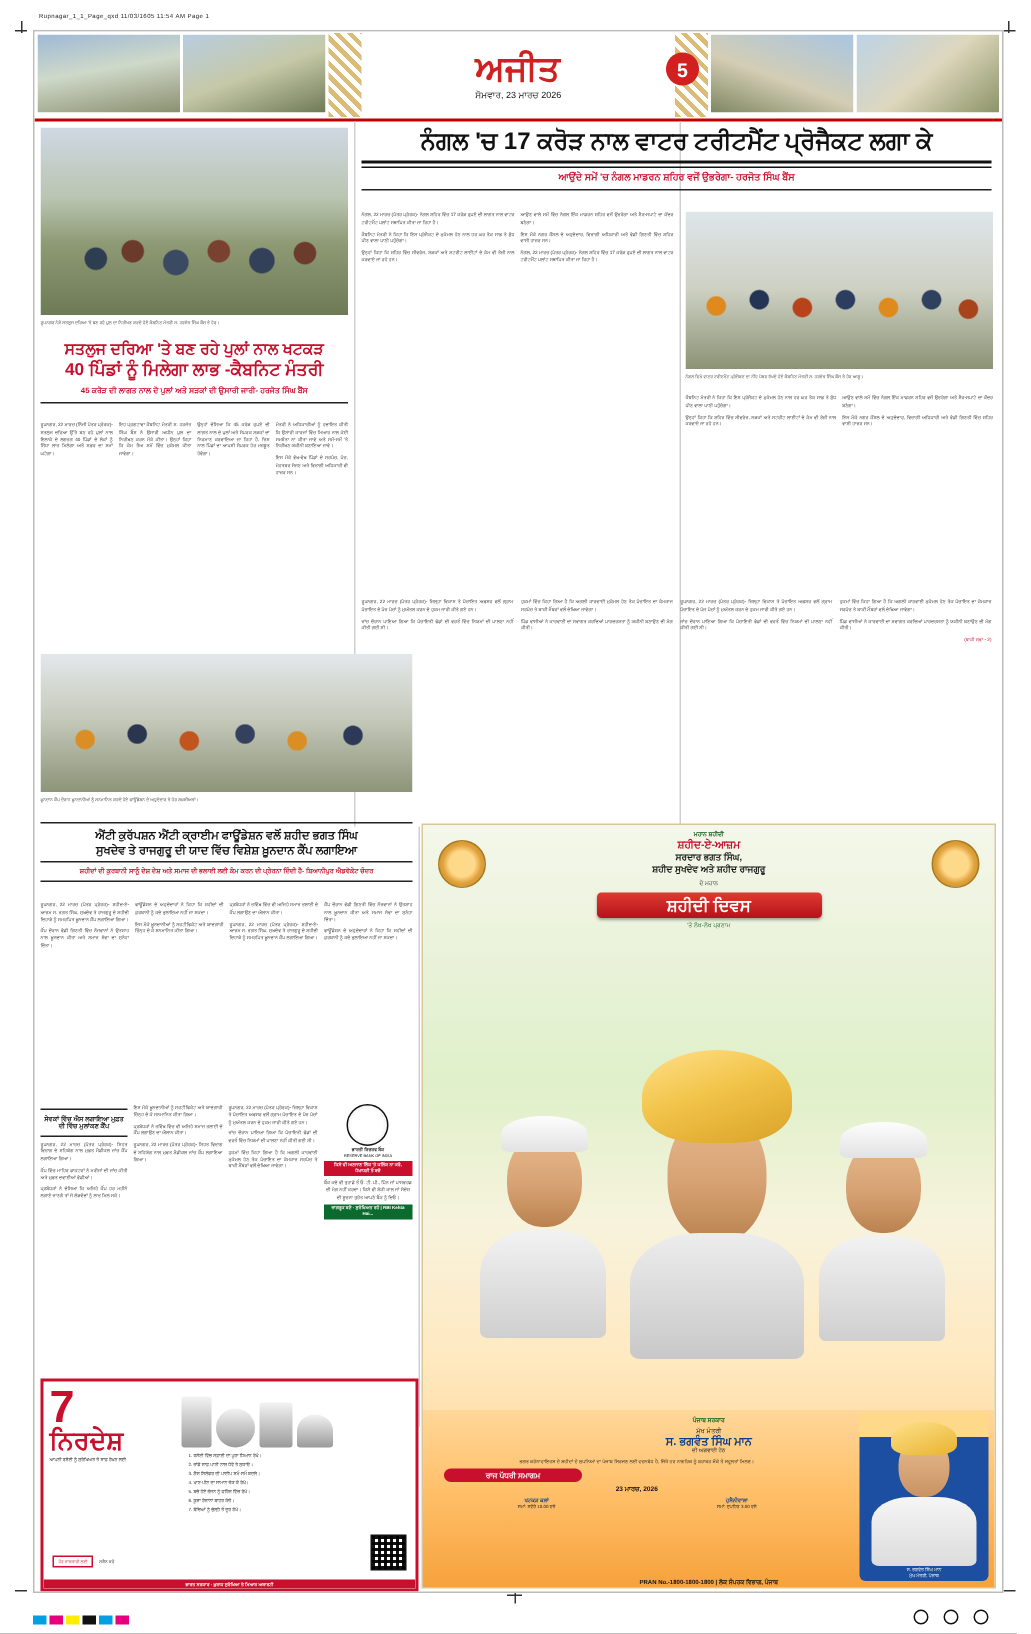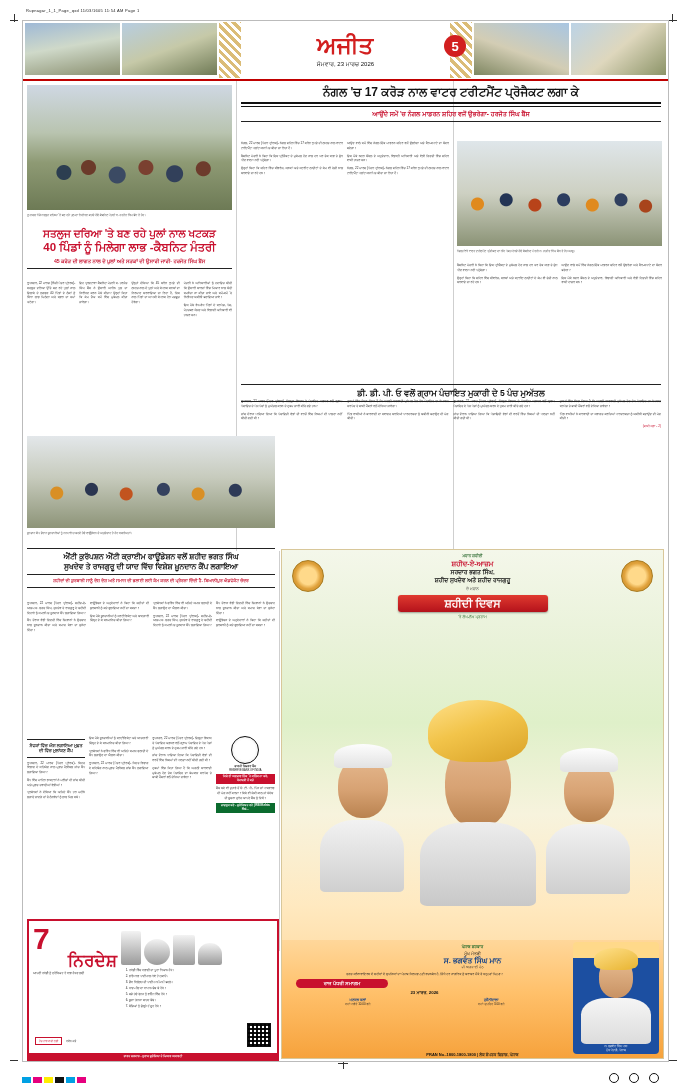--- a/index.html
+++ b/index.html
@@ -111,21 +111,21 @@
       radial-gradient(circle at 92% 62%, #a8441c 0 6px, transparent 7px),
       linear-gradient(180deg,#dfe6ea 0%,#cdd0c2 50%,#8b9376 100%);
   }
   
   .ad7{
     border:2px solid #c8102e;background:#fff;position:relative;overflow:hidden;
   }
   .ad7 .big7{
     color:#c8102e;font-size:30px;font-weight:bold;line-height:.9;
   }
-  .ad7 .nird{color:#c8102e;font-size:17px;font-weight:bold;line-height:1;text-align:right;}
+  .ad7 .nird{color:#c8102e;font-size:17px;font-weight:bold;line-height:1;}
   .ad7 ol{margin:3px 0 0 8px;padding:0;font-size:3px;line-height:1.5;color:#222;}
   .ad7 li{margin-bottom:1.5px;}
   .qr{width:22px;height:22px;background:
       repeating-linear-gradient(90deg,#111 0 2px,#fff 2px 4px),
       repeating-linear-gradient(0deg,#111 0 2px,#fff 2px 4px);
       background-blend-mode:multiply;border:1px solid #111;}
   .utensil{
     width:100%;height:100%;
     background:linear-gradient(180deg,#f3f3f3 0%,#cfcfcf 40%,#9a9a9a 100%);
     border-radius:2px;
@@ -292,21 +292,21 @@
         <div style="flex:1;" class="txt">
           <p class="txt p">ਉਨ੍ਹਾਂ ਦੱਸਿਆ ਕਿ 45 ਕਰੋੜ ਰੁਪਏ ਦੀ ਲਾਗਤ ਨਾਲ ਦੋ ਪੁਲਾਂ ਅਤੇ ਸੰਪਰਕ ਸੜਕਾਂ ਦਾ ਨਿਰਮਾਣ ਕਰਵਾਇਆ ਜਾ ਰਿਹਾ ਹੈ, ਜਿਸ ਨਾਲ ਪਿੰਡਾਂ ਦਾ ਆਪਸੀ ਸੰਪਰਕ ਹੋਰ ਮਜ਼ਬੂਤ ਹੋਵੇਗਾ।</p>
         </div>
         <div style="flex:1;" class="txt">
           <p class="txt p">ਮੰਤਰੀ ਨੇ ਅਧਿਕਾਰੀਆਂ ਨੂੰ ਹਦਾਇਤ ਕੀਤੀ ਕਿ ਉਸਾਰੀ ਕਾਰਜਾਂ ਵਿੱਚ ਮਿਆਰ ਨਾਲ ਕੋਈ ਸਮਝੌਤਾ ਨਾ ਕੀਤਾ ਜਾਵੇ ਅਤੇ ਸਮੇਂ-ਸਮੇਂ 'ਤੇ ਨਿਰੀਖਣ ਯਕੀਨੀ ਬਣਾਇਆ ਜਾਵੇ।</p>
           <p class="txt p">ਇਸ ਮੌਕੇ ਵੱਖ-ਵੱਖ ਪਿੰਡਾਂ ਦੇ ਸਰਪੰਚ, ਪੰਚ, ਮੋਹਤਬਰ ਸੱਜਣ ਅਤੇ ਵਿਭਾਗੀ ਅਧਿਕਾਰੀ ਵੀ ਹਾਜ਼ਰ ਸਨ।</p>
         </div>
       </div>
 
       <div style="position:absolute;left:218px;top:4px;width:420px;">
-        <div class="hd-blk" style="font-size:12px;">ਨੰਗਲ 'ਚ 17 ਕਰੋੜ ਨਾਲ ਵਾਟਰ ਟਰੀਟਮੈਂਟ ਪ੍ਰੋਜੈਕਟ ਲਗਾ ਕੇ</div>
+        <div class="hd-blk" style="font-size:16px;">ਨੰਗਲ 'ਚ 17 ਕਰੋੜ ਨਾਲ ਵਾਟਰ ਟਰੀਟਮੈਂਟ ਪ੍ਰੋਜੈਕਟ ਲਗਾ ਕੇ</div>
         <div class="dblrule"></div>
         <div class="sub-hd" style="color:#c8102e;">ਆਉਂਦੇ ਸਮੇਂ 'ਚ ਨੰਗਲ ਮਾਡਰਨ ਸ਼ਹਿਰ ਵਜੋਂ ਉਭਰੇਗਾ- ਹਰਜੋਤ ਸਿੰਘ ਬੈਂਸ</div>
         <div class="rulebar"></div>
       </div>
 
       <div style="position:absolute;left:218px;top:60px;width:208px;height:290px;display:flex;gap:4px;">
         <div style="flex:1;">
           <p class="txt p">ਨੰਗਲ, 22 ਮਾਰਚ (ਪੱਤਰ ਪ੍ਰੇਰਕ)- ਨੰਗਲ ਸ਼ਹਿਰ ਵਿੱਚ 17 ਕਰੋੜ ਰੁਪਏ ਦੀ ਲਾਗਤ ਨਾਲ ਵਾਟਰ ਟਰੀਟਮੈਂਟ ਪਲਾਂਟ ਸਥਾਪਿਤ ਕੀਤਾ ਜਾ ਰਿਹਾ ਹੈ।</p>
           <p class="txt p">ਕੈਬਨਿਟ ਮੰਤਰੀ ਨੇ ਕਿਹਾ ਕਿ ਇਸ ਪ੍ਰੋਜੈਕਟ ਦੇ ਮੁਕੰਮਲ ਹੋਣ ਨਾਲ ਹਰ ਘਰ ਤੱਕ ਸਾਫ਼ ਤੇ ਸ਼ੁੱਧ ਪੀਣ ਵਾਲਾ ਪਾਣੀ ਪਹੁੰਚੇਗਾ।</p>
           <p class="txt p">ਉਨ੍ਹਾਂ ਕਿਹਾ ਕਿ ਸ਼ਹਿਰ ਵਿੱਚ ਸੀਵਰੇਜ, ਸੜਕਾਂ ਅਤੇ ਸਟਰੀਟ ਲਾਈਟਾਂ ਦੇ ਕੰਮ ਵੀ ਤੇਜ਼ੀ ਨਾਲ ਕਰਵਾਏ ਜਾ ਰਹੇ ਹਨ।</p>
@@ -327,25 +327,20 @@
         <div style="flex:1;">
           <p class="txt p">ਕੈਬਨਿਟ ਮੰਤਰੀ ਨੇ ਕਿਹਾ ਕਿ ਇਸ ਪ੍ਰੋਜੈਕਟ ਦੇ ਮੁਕੰਮਲ ਹੋਣ ਨਾਲ ਹਰ ਘਰ ਤੱਕ ਸਾਫ਼ ਤੇ ਸ਼ੁੱਧ ਪੀਣ ਵਾਲਾ ਪਾਣੀ ਪਹੁੰਚੇਗਾ।</p>
           <p class="txt p">ਉਨ੍ਹਾਂ ਕਿਹਾ ਕਿ ਸ਼ਹਿਰ ਵਿੱਚ ਸੀਵਰੇਜ, ਸੜਕਾਂ ਅਤੇ ਸਟਰੀਟ ਲਾਈਟਾਂ ਦੇ ਕੰਮ ਵੀ ਤੇਜ਼ੀ ਨਾਲ ਕਰਵਾਏ ਜਾ ਰਹੇ ਹਨ।</p>
         </div>
         <div style="flex:1;">
           <p class="txt p">ਆਉਣ ਵਾਲੇ ਸਮੇਂ ਵਿੱਚ ਨੰਗਲ ਇੱਕ ਮਾਡਰਨ ਸ਼ਹਿਰ ਵਜੋਂ ਉਭਰੇਗਾ ਅਤੇ ਸੈਰ-ਸਪਾਟੇ ਦਾ ਕੇਂਦਰ ਬਣੇਗਾ।</p>
           <p class="txt p">ਇਸ ਮੌਕੇ ਨਗਰ ਕੌਂਸਲ ਦੇ ਅਹੁਦੇਦਾਰ, ਵਿਭਾਗੀ ਅਧਿਕਾਰੀ ਅਤੇ ਵੱਡੀ ਗਿਣਤੀ ਵਿੱਚ ਸ਼ਹਿਰ ਵਾਸੀ ਹਾਜ਼ਰ ਸਨ।</p>
         </div>
       </div>
 
-      <div style="position:absolute;left:218px;top:300px;width:420px;">
-        <div class="rulebar"></div>
-        <div class="hd-blk" style="font-size:8.5px;">ਡੀ. ਡੀ. ਪੀ. ਓ ਵਲੋਂ ਗ੍ਰਾਮ ਪੰਚਾਇਤ ਮੁਕਾਰੀ ਦੇ 5 ਪੰਚ ਮੁਅੱਤਲ</div>
-        <div class="rulebar"></div>
-      </div>
 
       <div style="position:absolute;left:218px;top:318px;width:420px;height:145px;display:flex;gap:5px;">
         <div style="flex:1;">
           <p class="txt p">ਰੂਪਨਗਰ, 22 ਮਾਰਚ (ਪੱਤਰ ਪ੍ਰੇਰਕ)- ਜ਼ਿਲ੍ਹਾ ਵਿਕਾਸ ਤੇ ਪੰਚਾਇਤ ਅਫ਼ਸਰ ਵਲੋਂ ਗ੍ਰਾਮ ਪੰਚਾਇਤ ਦੇ ਪੰਜ ਪੰਚਾਂ ਨੂੰ ਮੁਅੱਤਲ ਕਰਨ ਦੇ ਹੁਕਮ ਜਾਰੀ ਕੀਤੇ ਗਏ ਹਨ।</p>
           <p class="txt p">ਜਾਂਚ ਦੌਰਾਨ ਪਾਇਆ ਗਿਆ ਕਿ ਪੰਚਾਇਤੀ ਫੰਡਾਂ ਦੀ ਵਰਤੋਂ ਵਿੱਚ ਨਿਯਮਾਂ ਦੀ ਪਾਲਣਾ ਨਹੀਂ ਕੀਤੀ ਗਈ ਸੀ।</p>
         </div>
         <div style="flex:1;">
           <p class="txt p">ਹੁਕਮਾਂ ਵਿੱਚ ਕਿਹਾ ਗਿਆ ਹੈ ਕਿ ਅਗਲੀ ਕਾਰਵਾਈ ਮੁਕੰਮਲ ਹੋਣ ਤੱਕ ਪੰਚਾਇਤ ਦਾ ਕੰਮਕਾਜ ਸਰਪੰਚ ਤੇ ਬਾਕੀ ਮੈਂਬਰਾਂ ਵਲੋਂ ਦੇਖਿਆ ਜਾਵੇਗਾ।</p>
           <p class="txt p">ਪਿੰਡ ਵਾਸੀਆਂ ਨੇ ਕਾਰਵਾਈ ਦਾ ਸਵਾਗਤ ਕਰਦਿਆਂ ਪਾਰਦਰਸ਼ਤਾ ਨੂੰ ਯਕੀਨੀ ਬਣਾਉਣ ਦੀ ਮੰਗ ਕੀਤੀ।</p>
         </div>

